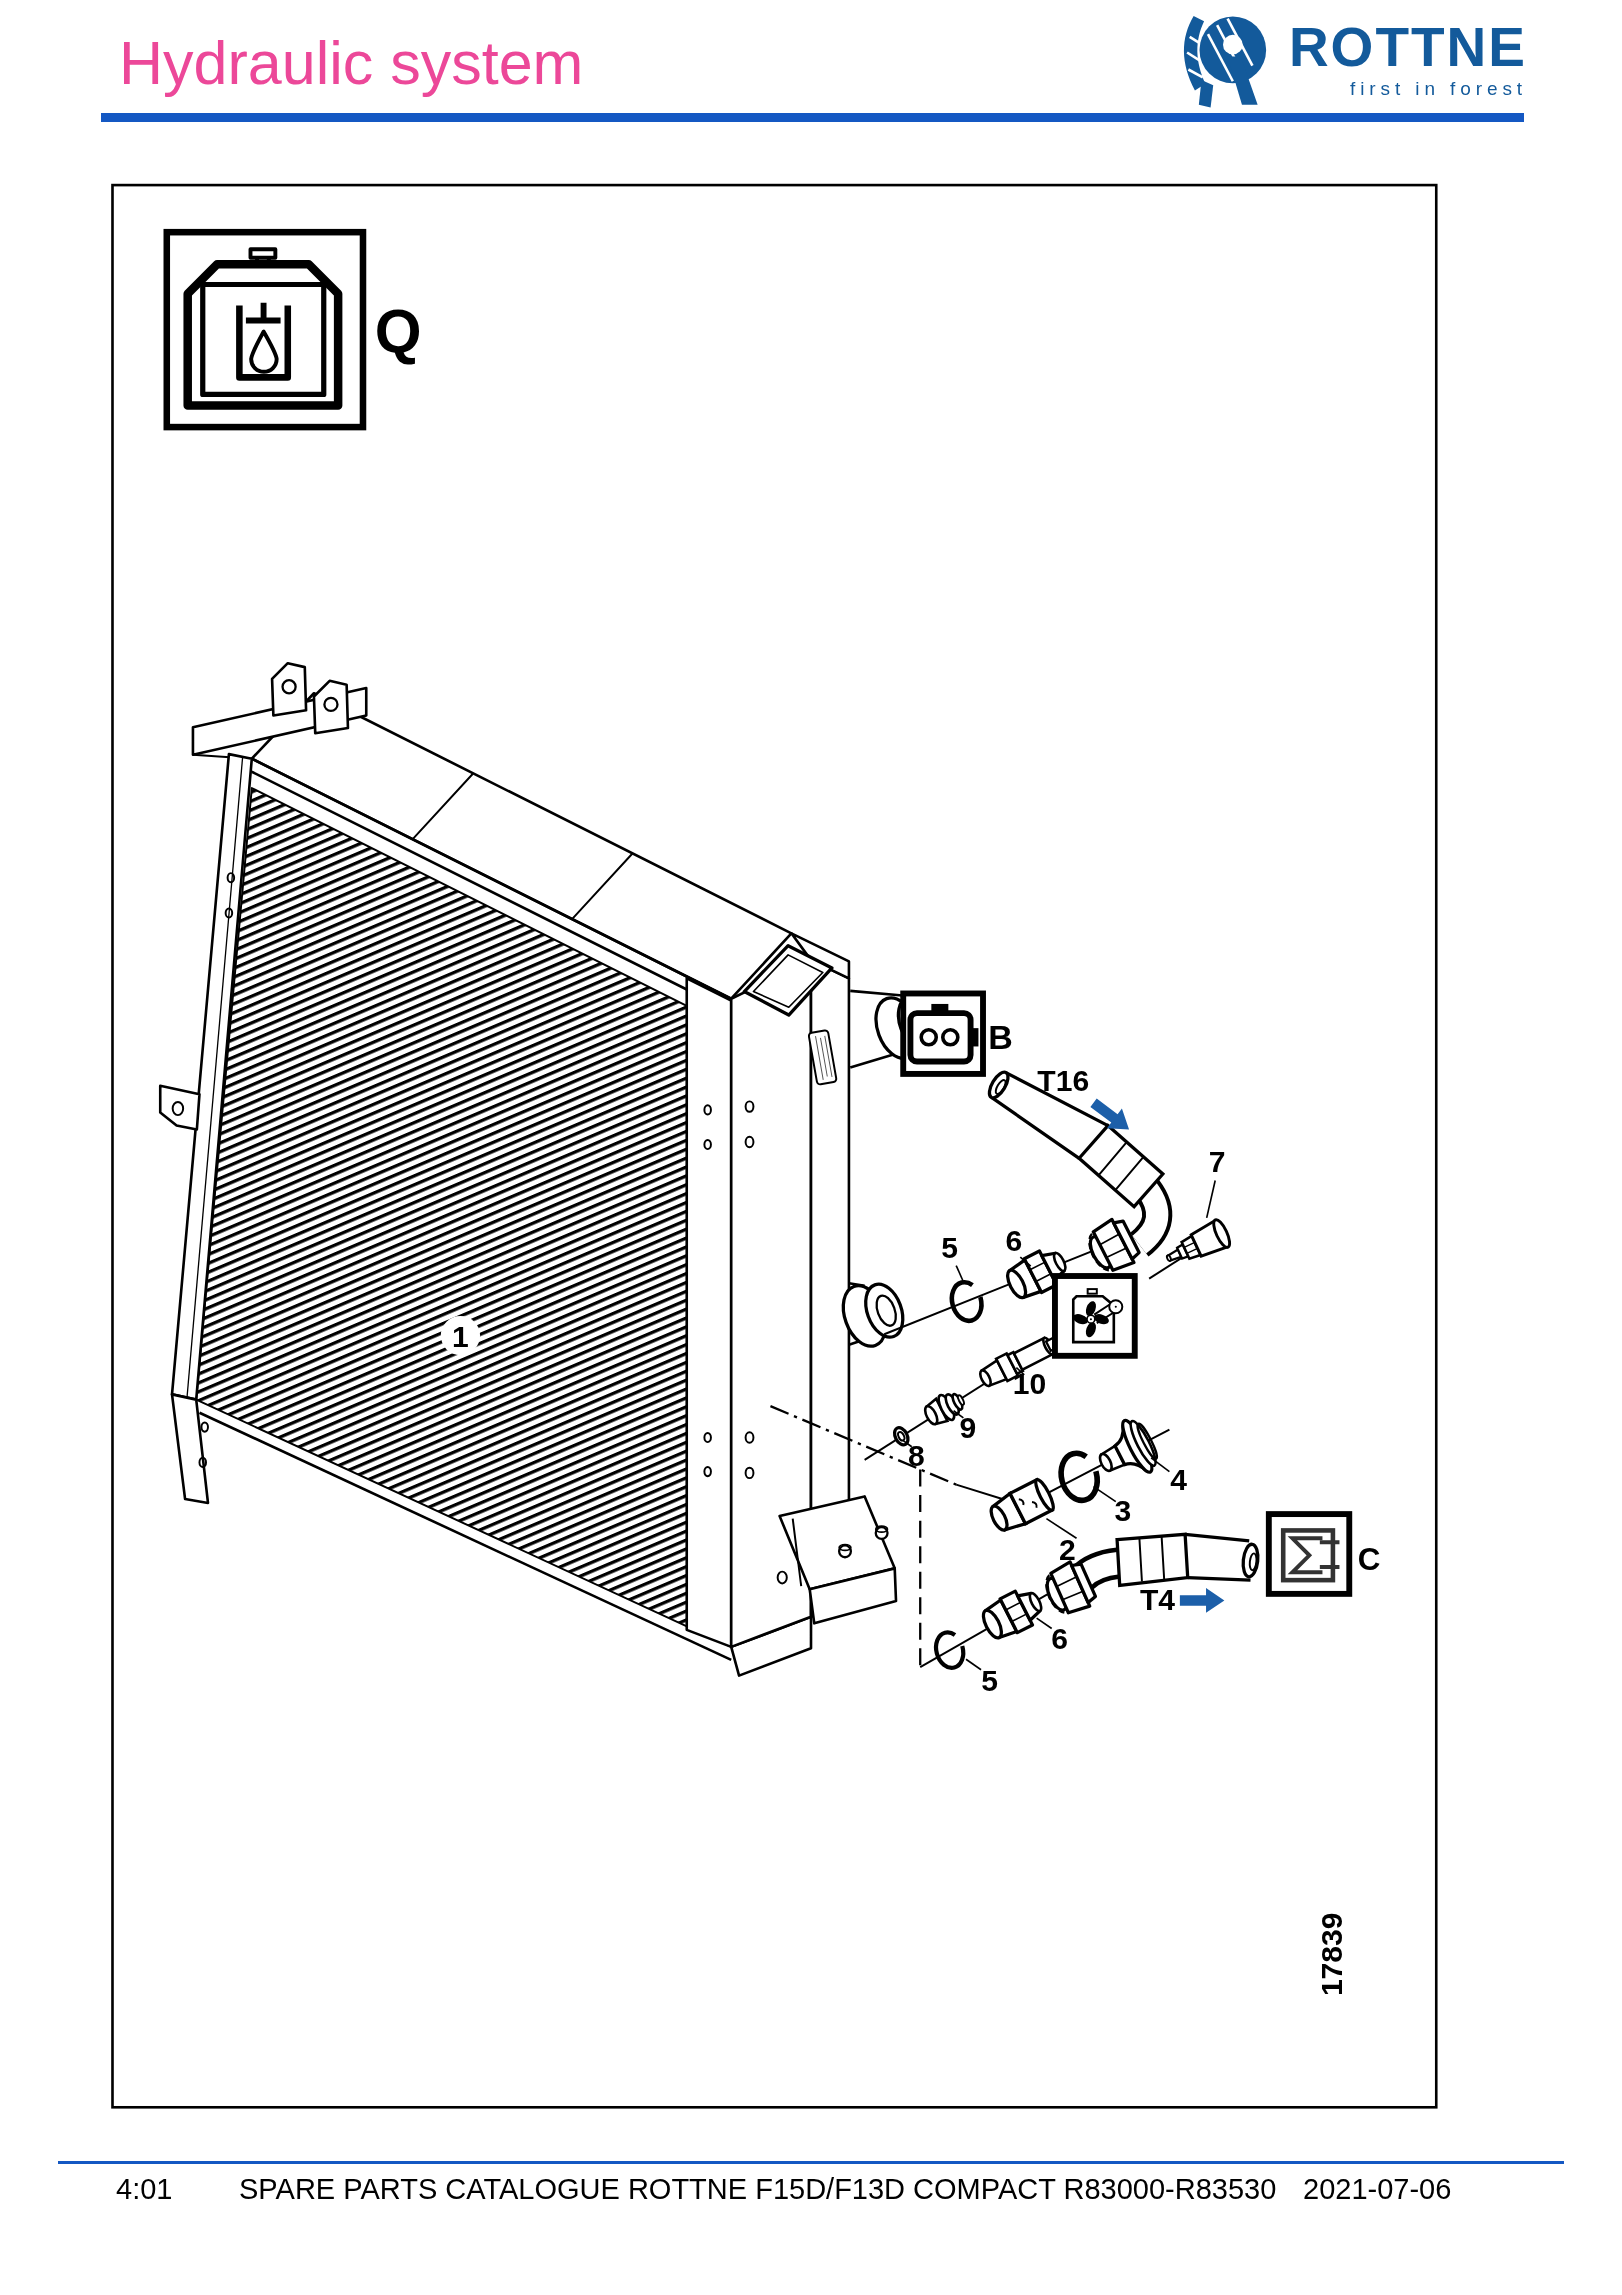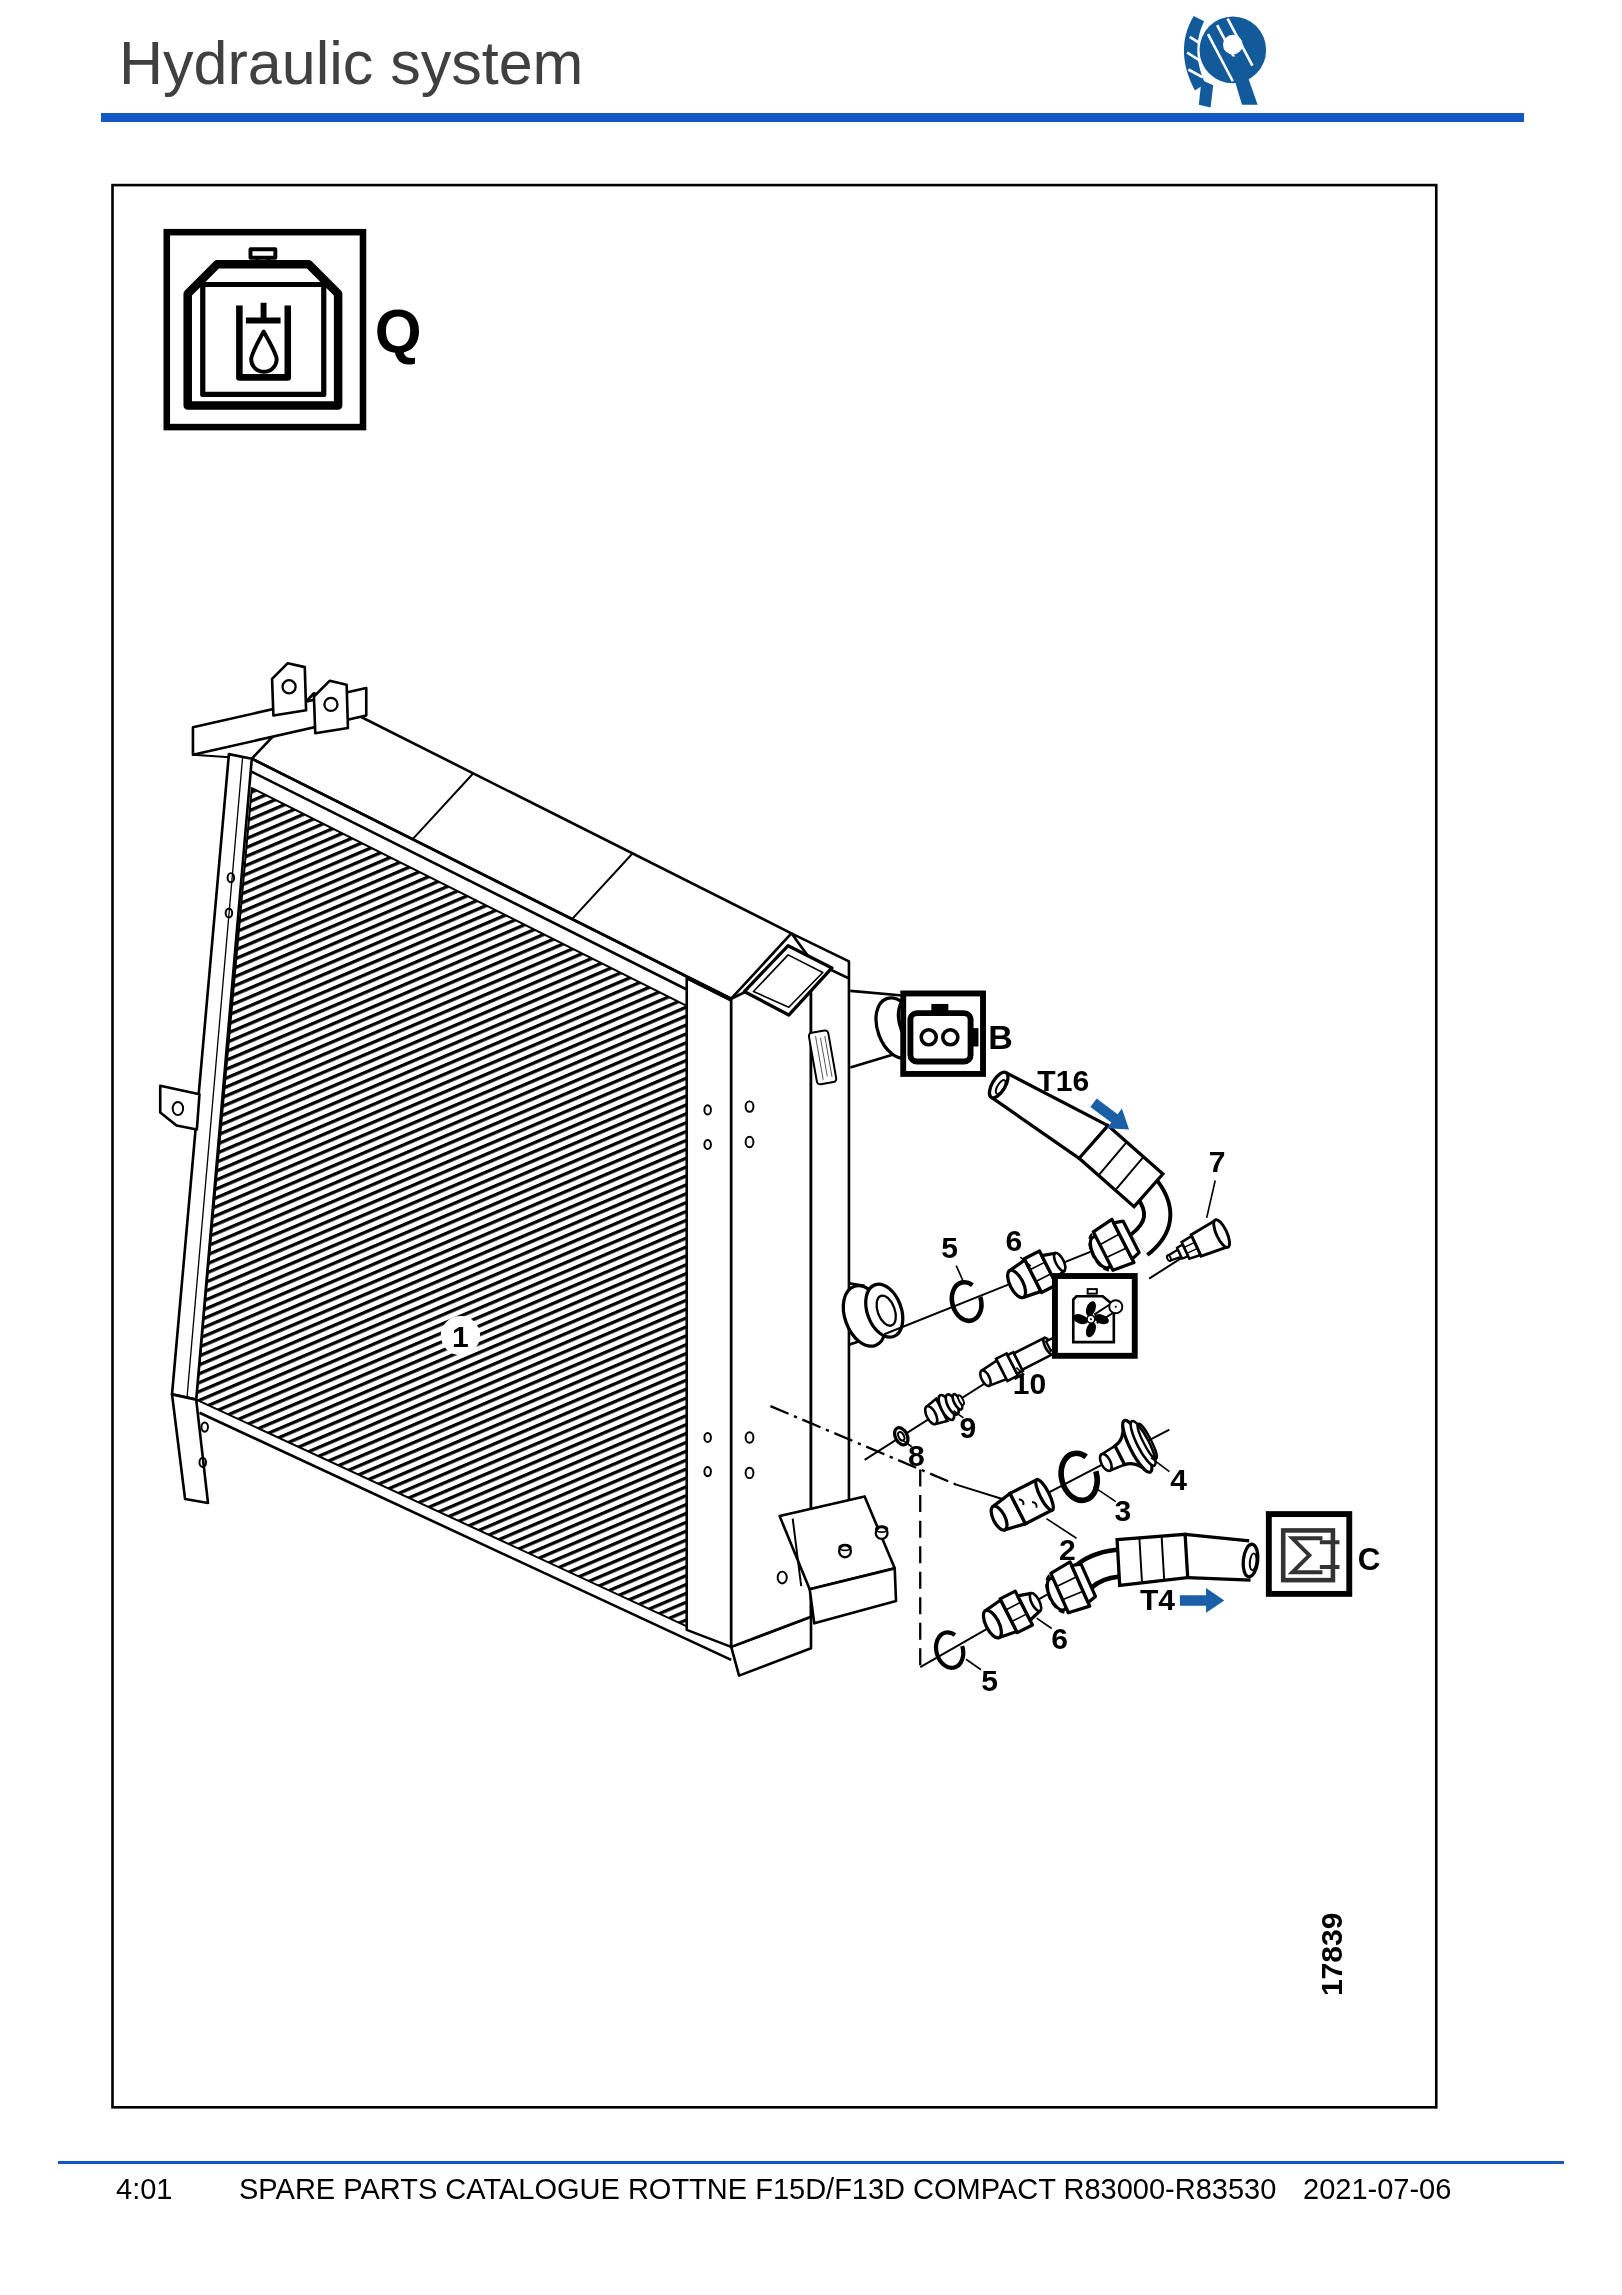--- a/index.html
+++ b/index.html
@@ -3,21 +3,21 @@
 <meta charset="utf-8">
 <style>
   html,body{margin:0;padding:0;background:#e8e8e8;}
   .sheet{
     position:relative;width:1622px;height:2295px;background:#ffffff;
     font-family:"Liberation Sans", sans-serif; color:#000; overflow:hidden;
   }
   
   .page-title{
     position:absolute;left:119px;top:27.5px;margin:0;
-    font-size:61px;font-weight:400;color:#404040;letter-spacing:0;
+    font-size:61px;font-weight:400;color:#ec4899;letter-spacing:0;
   }
   .title-rule{position:absolute;left:101px;top:113px;width:1423px;height:9.2px;background:#1458C3;}
   .logo{position:absolute;left:1170px;top:11.8px;width:357px;height:98px;}
   .logo .rmark{position:absolute;left:0;top:0;}
   .logo .logo-text{position:absolute;right:0;top:5.2px;text-align:right;color:#135A9B;}
   .logo .brand{font-size:55px;font-weight:700;letter-spacing:2px;line-height:60px;}
   .logo .tagline{font-size:19px;font-weight:400;letter-spacing:4.9px;margin-top:1.3px;}
   
   .footer-rule{position:absolute;left:58px;top:2161px;width:1506px;height:3.3px;background:#1458C3;}
   .footer{position:absolute;left:0;top:2173px;width:1622px;height:39px;font-size:29px;}
@@ -46,20 +46,24 @@
       <line x1="26" y1="62" x2="48" y2="76" stroke="#fff" stroke-width="4"></line>
       <line x1="28" y1="88" x2="50" y2="100" stroke="#fff" stroke-width="4"></line>
       <circle cx="96" cy="58" r="51" fill="#135A9B"></circle>
       <circle cx="96" cy="50" r="15" fill="#ffffff"></circle>
       <line x1="58" y1="34" x2="96" y2="106" stroke="#fff" stroke-width="4"></line>
       <line x1="72" y1="20" x2="112" y2="96" stroke="#fff" stroke-width="4"></line>
       <line x1="88" y1="10" x2="126" y2="82" stroke="#fff" stroke-width="4"></line>
       <path d="M88,68 L108,68 L134,142 L110,142 Z" fill="#135A9B"></path>
       <path d="M48,104 L66,112 L62,146 L44,142 Z" fill="#135A9B"></path>
     </svg>
+    <div class="logo-text">
+      <div class="brand">ROTTNE</div>
+      <div class="tagline">first in forest</div>
+    </div>
   </div>
 
   <svg class="diagram" width="1622" height="2295" viewBox="0 0 2480 3509">
     <defs>
       <pattern id="fins" patternUnits="userSpaceOnUse" width="24" height="12.5" patternTransform="rotate(-23)">
         <rect width="24" height="12.5" fill="#ffffff"></rect>
         <rect width="24" height="5" fill="#000000"></rect>
       </pattern>
 
       <ellipse id="ringdef" rx="22" ry="30" fill="none" stroke="#000" stroke-width="7" stroke-dasharray="140 22"></ellipse>

